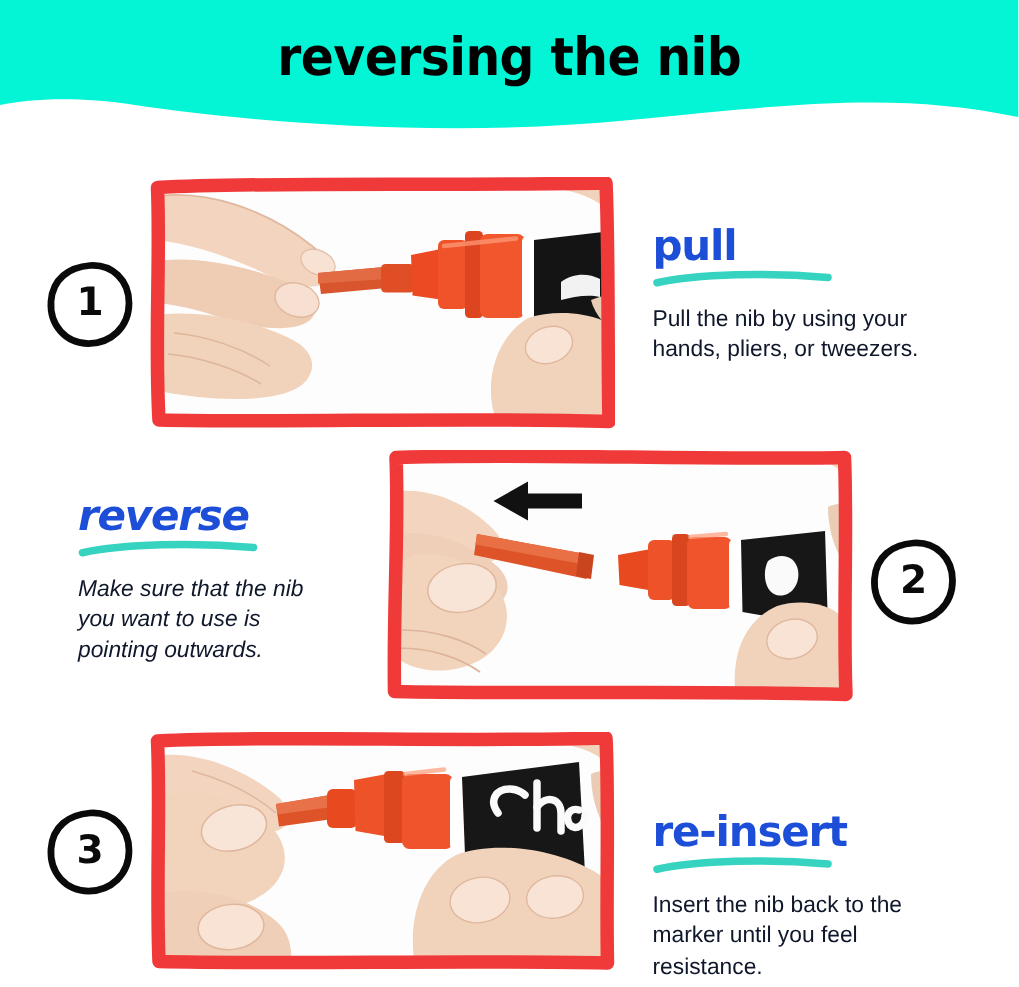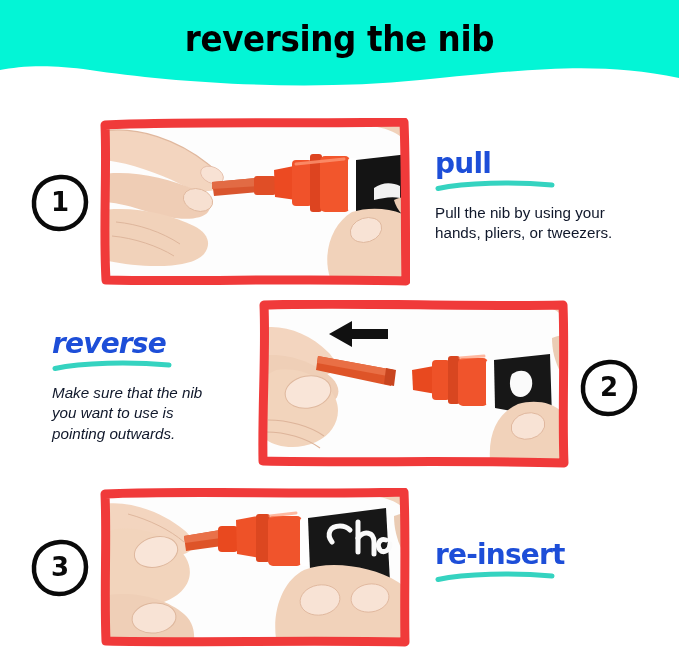--- a/index.html
+++ b/index.html
@@ -260,13 +260,16 @@
     <path d="M31,5 C46,4 57,15 57,30 C57,46 45,57 30,57 C15,57 4,45 5,29 C6,14 17,6 31,5 Z" fill="none" stroke="#0a0a0a" stroke-width="4.5" stroke-linecap="round"></path>
   </svg>
   <div class="num-label">3</div>
 </div>
 
 <div class="text-block" id="text3">
   <div class="step-heading">re-insert</div>
   <svg class="swash" viewBox="0 0 120 12" preserveAspectRatio="none">
     <path d="M3,8.5 C30,2.5 78,1.5 117,5" fill="none" stroke="#35D3C0" stroke-width="5" stroke-linecap="round"></path>
   </svg>
+  <div class="step-body">Insert the nib back to the
+marker until you feel
+resistance.</div>
 </div>
 
 </body></html>

